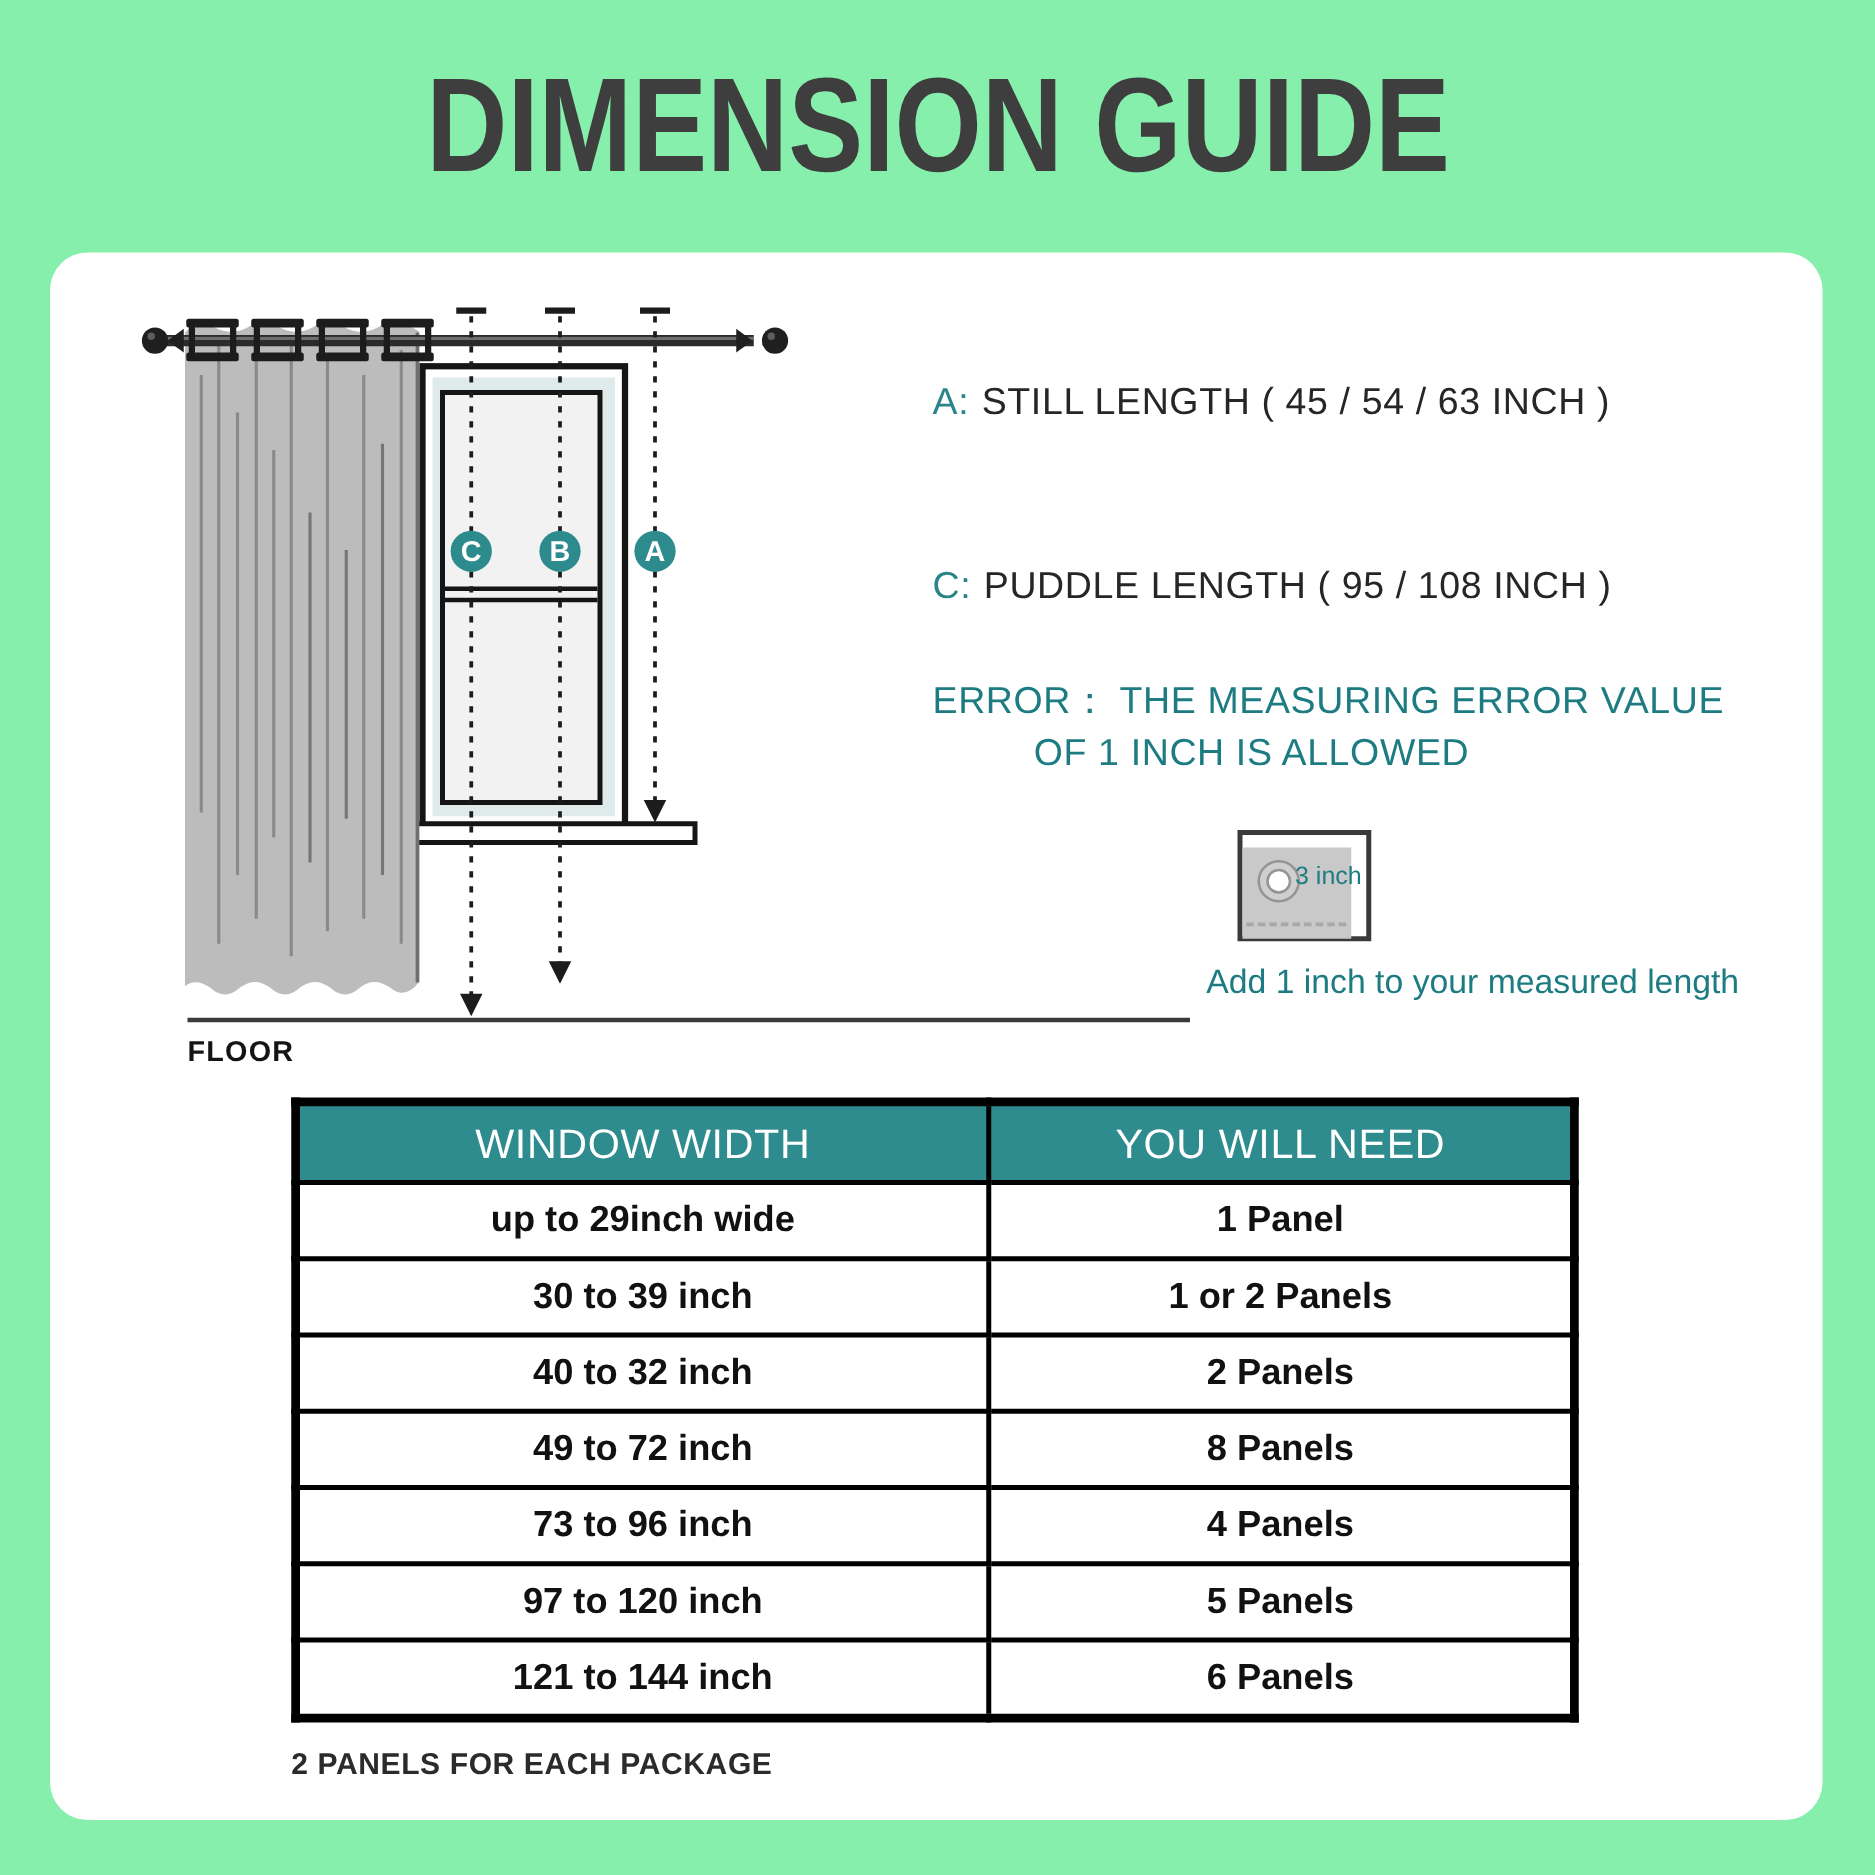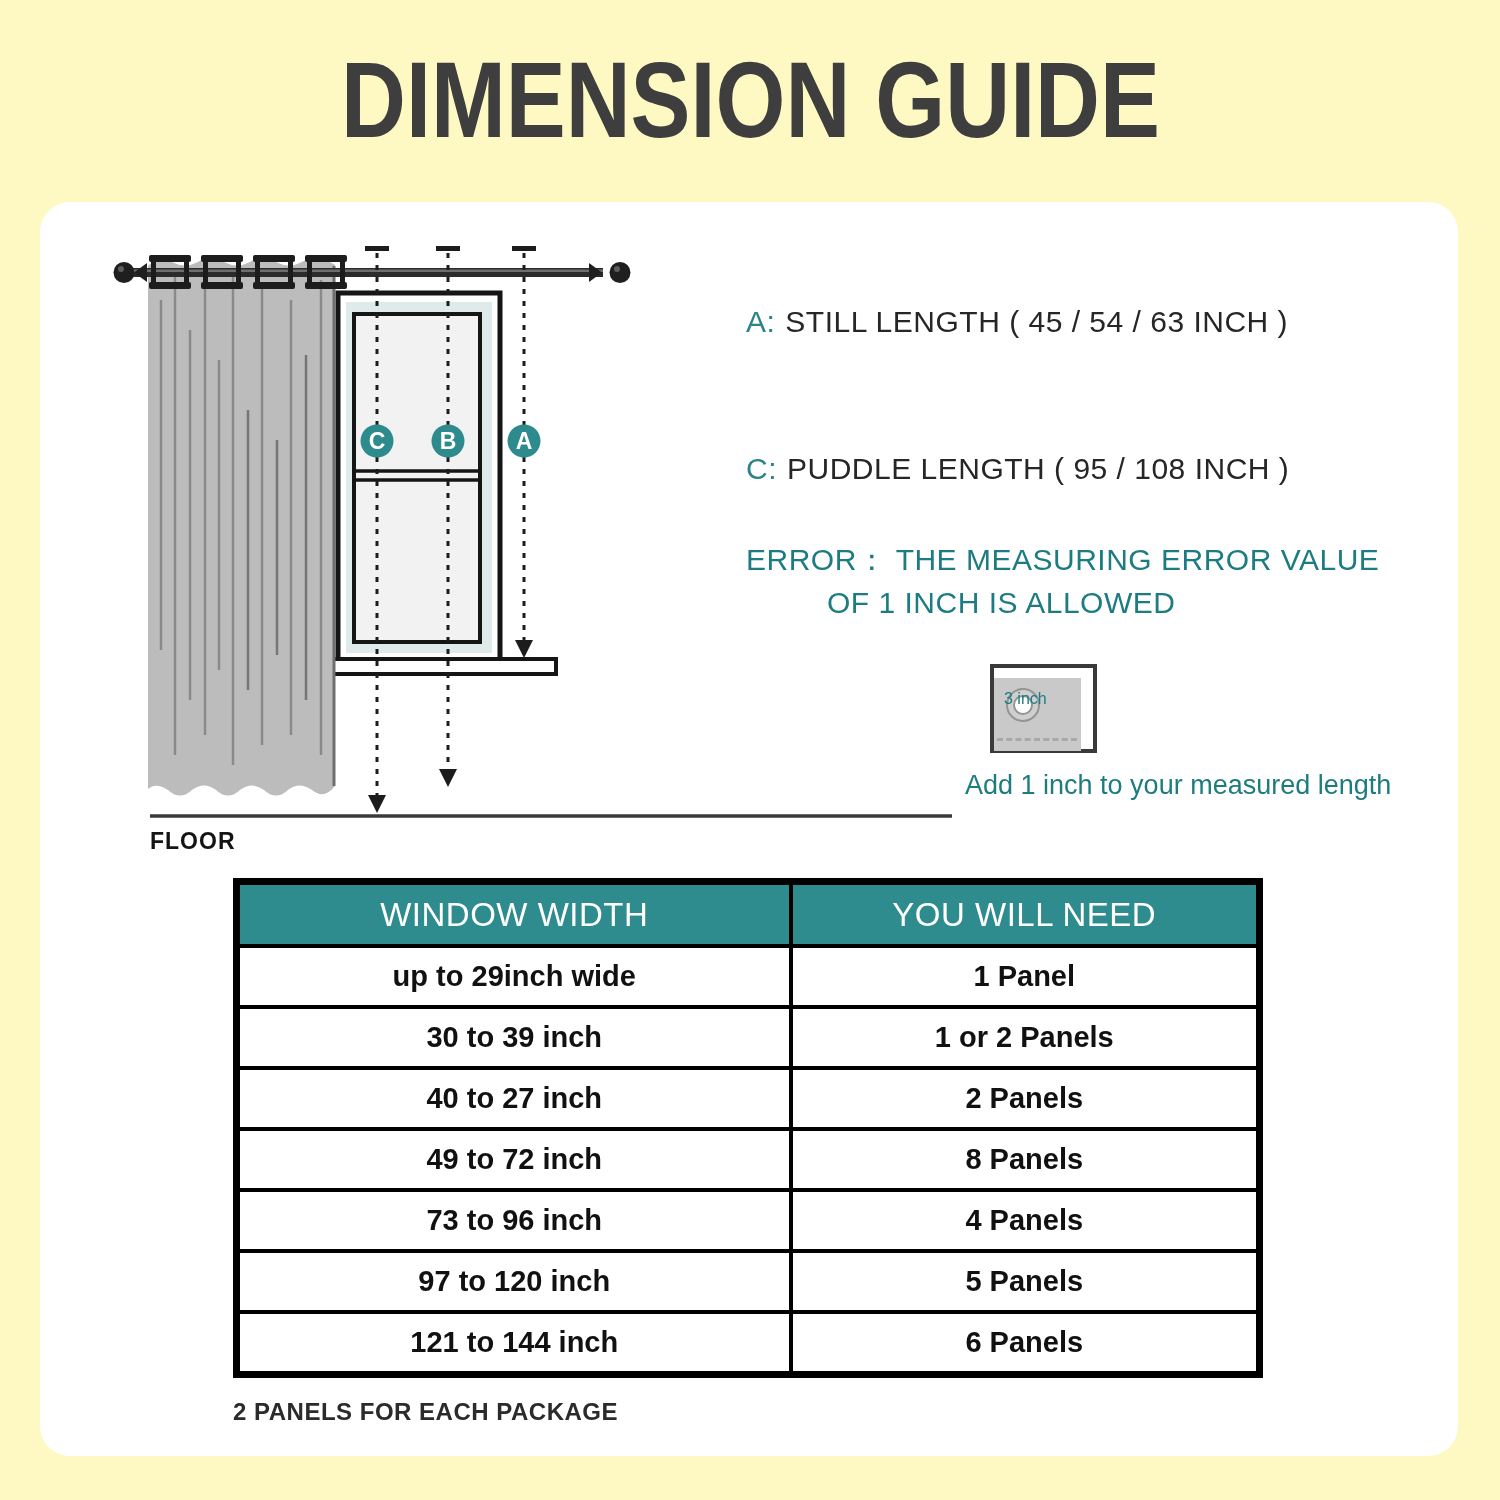--- a/index.html
+++ b/index.html
@@ -1,16 +1,16 @@
 <!DOCTYPE html>
 <html><head>
 <meta charset="utf-8">
 <style>
   html,body{margin:0;padding:0;background:#e7e6e7;}
-  .page{position:relative;width:1500px;height:1500px;background:#fef9c3;overflow:hidden;
+  .page{position:relative;width:1500px;height:1500px;background:#86efac;overflow:hidden;
         font-family:"Liberation Sans", sans-serif;}
   .title{position:absolute;top:30px;left:0;width:1500px;height:140px;
          display:flex;align-items:center;justify-content:center;}
   .title span{display:inline-block;font-size:107px;font-weight:900;color:#3e3e3e;
               letter-spacing:0px;transform:scaleX(.84);white-space:nowrap;}
   .card{position:absolute;left:40px;top:202px;width:1418px;height:1254px;
         background:#ffffff;border-radius:30px;}
   .diagram-svg{position:absolute;left:0;top:0;width:1500px;height:1500px;}
 
   
@@ -19,21 +19,21 @@
   .note{position:absolute;white-space:nowrap;font-size:30px;color:#1d7c82;letter-spacing:.5px;}
 
   
   .gbox{position:absolute;left:990px;top:664px;width:107px;height:89px;border:4px solid #3a3a3a;background:#fff;box-sizing:border-box;}
   .gfabric{position:absolute;left:994px;top:678px;width:87px;height:73px;background:#c9c9c9;}
   .ghem{position:absolute;left:997px;top:738px;width:80px;border-top:3px dashed #a8a8a8;}
   .gring{position:absolute;left:1006px;top:688px;width:30px;height:30px;border-radius:50%;
          background:#cfcfcf;border:2px solid #949494;}
   .ghole{position:absolute;left:1013px;top:695px;width:16px;height:16px;border-radius:50%;
          background:#ffffff;border:2px solid #949494;}
-  .glabel{position:absolute;left:1004px;top:690px;font-size:16px;color:#1d7c82;white-space:nowrap;}
+  .glabel{position:absolute;left:1036px;top:690px;font-size:20px;color:#1d7c82;white-space:nowrap;}
   .gdesc{position:absolute;left:1152px;top:666px;font-size:26px;line-height:38px;color:#1d1d1d;white-space:nowrap;}
   .gtip{position:absolute;left:965px;top:770px;font-size:27px;color:#1d7c82;white-space:nowrap;}
 
   
   table.size{position:absolute;left:233px;top:878px;border-collapse:collapse;table-layout:fixed;}
   table.size th,table.size td{border:4px solid #000;text-align:center;vertical-align:middle;padding:0;}
   table.size{border:7px solid #000;}
   table.size th{background:#2e8b8e;color:#ffffff;font-size:33px;font-weight:normal;height:59px;letter-spacing:.5px;}
   table.size td{font-size:29px;font-weight:600;color:#111;height:57px;}
   .col1{width:554px;} .col2{width:469px;}
@@ -181,21 +181,21 @@
     <tbody>
       <tr>
           <td>up to 29inch wide</td>
           <td>1 Panel</td>
         </tr>
       <tr>
           <td>30 to 39 inch</td>
           <td>1 or 2 Panels</td>
         </tr>
       <tr>
-          <td>40 to 27 inch</td>
+          <td>40 to 32 inch</td>
           <td>2 Panels</td>
         </tr>
       <tr>
           <td>49 to 72 inch</td>
           <td>8 Panels</td>
         </tr>
       <tr>
           <td>73 to 96 inch</td>
           <td>4 Panels</td>
         </tr>

